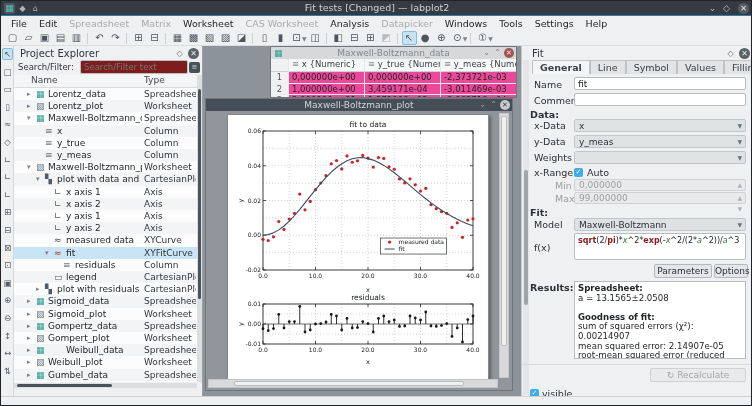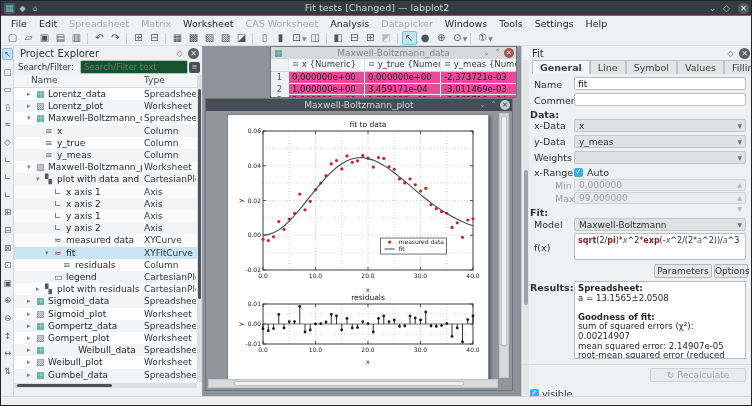--- a/index.html
+++ b/index.html
@@ -30,21 +30,21 @@
   .lefttools{left:0;top:45px;width:13px;height:350px;background:#eff0f1;border-right:1px solid #d5d7d8}
   .ltool{position:absolute;left:1px;width:11px;height:12px;text-align:center;font-size:8.5px;line-height:12px;color:#565d64;border-radius:2px}
   .ltool.pressed{background:#c6e3f4;border:1px solid #86bcd9;line-height:10px}
   
   .pe-panel{left:13px;top:45px;width:189px;height:350px;background:#eff0f1;border-right:1px solid #9aa0a5}
   .dock-head{font-size:10px;color:#31363b;padding:2px 6px 0 6px}
   .dock-btn{position:absolute;width:11px;height:11px;font-size:8px;line-height:11px;text-align:center;color:#6d7378}
   .dock-close{background:#596066;border-radius:50%;color:#e9ebec}
   .search-row{position:absolute;left:3px;top:14px;width:183px;height:15px}
   .search-label{position:absolute;left:1px;top:2px;font-size:8.5px;color:#31363b}
-  .search-input{position:absolute;left:63px;top:0;width:108px;height:14px;border:1px solid #bcc0c3;background:#14532d;border-radius:2px;font-family:"DejaVu Sans",sans-serif;font-size:8.5px;color:#9aa0a5;padding:0 3px}
+  .search-input{position:absolute;left:63px;top:0;width:108px;height:14px;border:1px solid #bcc0c3;background:#7f1d1d;border-radius:2px;font-family:"DejaVu Sans",sans-serif;font-size:8.5px;color:#9aa0a5;padding:0 3px}
   .search-btn{position:absolute;left:172px;top:2px;width:11px;height:11px;background:#474f58;border-radius:2px;color:#cfd3d6;font-size:7px;line-height:11px;text-align:center}
   .pe-cols{position:absolute;left:0;top:29px;width:183px;height:13px;border-bottom:1px solid #d8dadc;background:#f4f5f6;font-size:9px;color:#44494e}
   .pe-tree{position:absolute;left:0;top:42px;width:183px;height:294px;overflow:hidden;background:#fcfcfd}
   .tree-row{position:absolute;left:0;width:183px;height:12.2px;font-size:9px;line-height:12px;white-space:nowrap}
   .tree-row.alt{background:#f3f4f5}
   .tree-row.sel{background:#c8e4f5}
   .tree-row .arr{position:absolute;font-size:7px;color:#7c8287;top:0}
   .tree-row .ticon{position:absolute;font-size:9px;top:0}
   .tree-row .tname{position:absolute;top:0;overflow:hidden;color:#24282c}
   .tree-row .ttype{position:absolute;left:130px;width:52px;top:0;overflow:hidden;color:#33383d}
@@ -263,21 +263,21 @@
         </div>
         <div class="tree-row" style="top: 244px;">
           <span class="arr" style="left: 13px;">▸</span>
           <span class="ticon" style="left: 22px; color: rgb(107, 123, 140);">▧</span>
           <span class="tname" style="left: 34px; width: 94px;">Gompert_plot</span>
           <span class="ttype">Worksheet</span>
         </div>
         <div class="tree-row alt" style="top: 256.2px;">
           <span class="arr" style="left: 13px;">▸</span>
           <span class="ticon" style="left: 22px; color: rgb(46, 158, 143);">▦</span>
-          <span class="tname" style="left: 46px; width: 94px; text-align: center;">Weibull_data</span>
+          <span class="tname" style="left: 52px; width: 94px;">Weibull_data</span>
           <span class="ttype">Spreadsheet</span>
         </div>
         <div class="tree-row" style="top: 268.4px;">
           <span class="arr" style="left: 13px;">▸</span>
           <span class="ticon" style="left: 22px; color: rgb(107, 123, 140);">▧</span>
           <span class="tname" style="left: 34px; width: 94px;">Weibull_plot</span>
           <span class="ttype">Worksheet</span>
         </div>
         <div class="tree-row alt" style="top: 280.6px;">
           <span class="arr" style="left: 13px;">▸</span>

